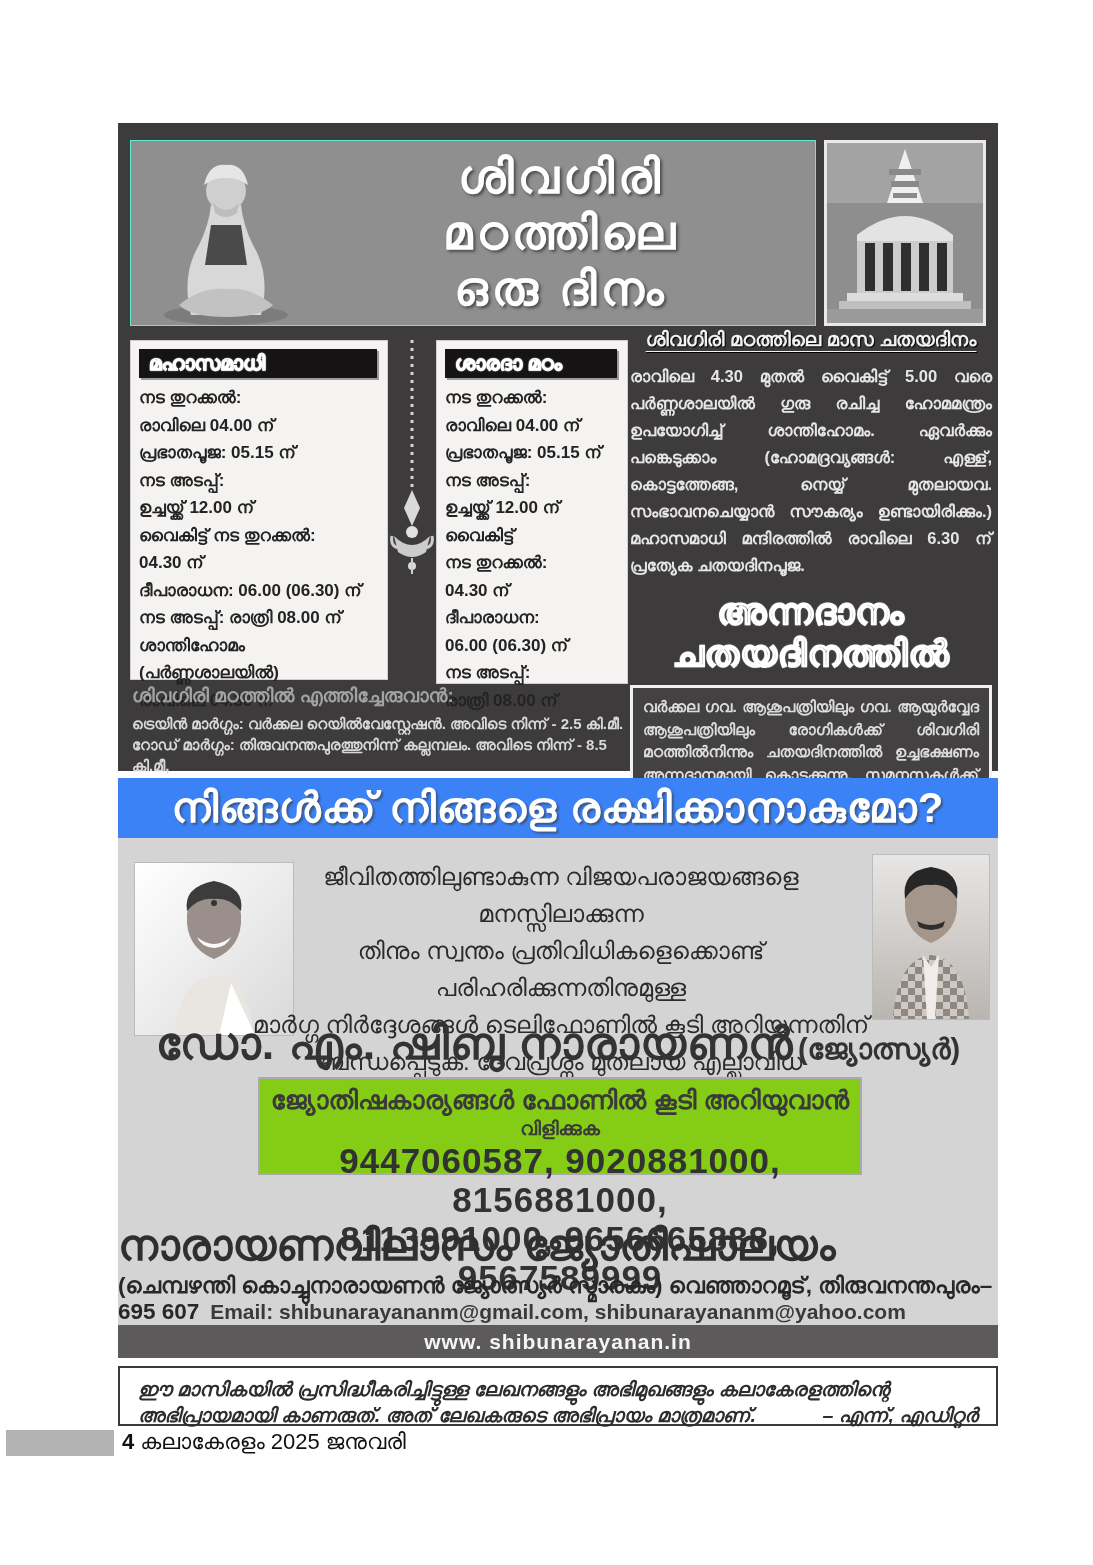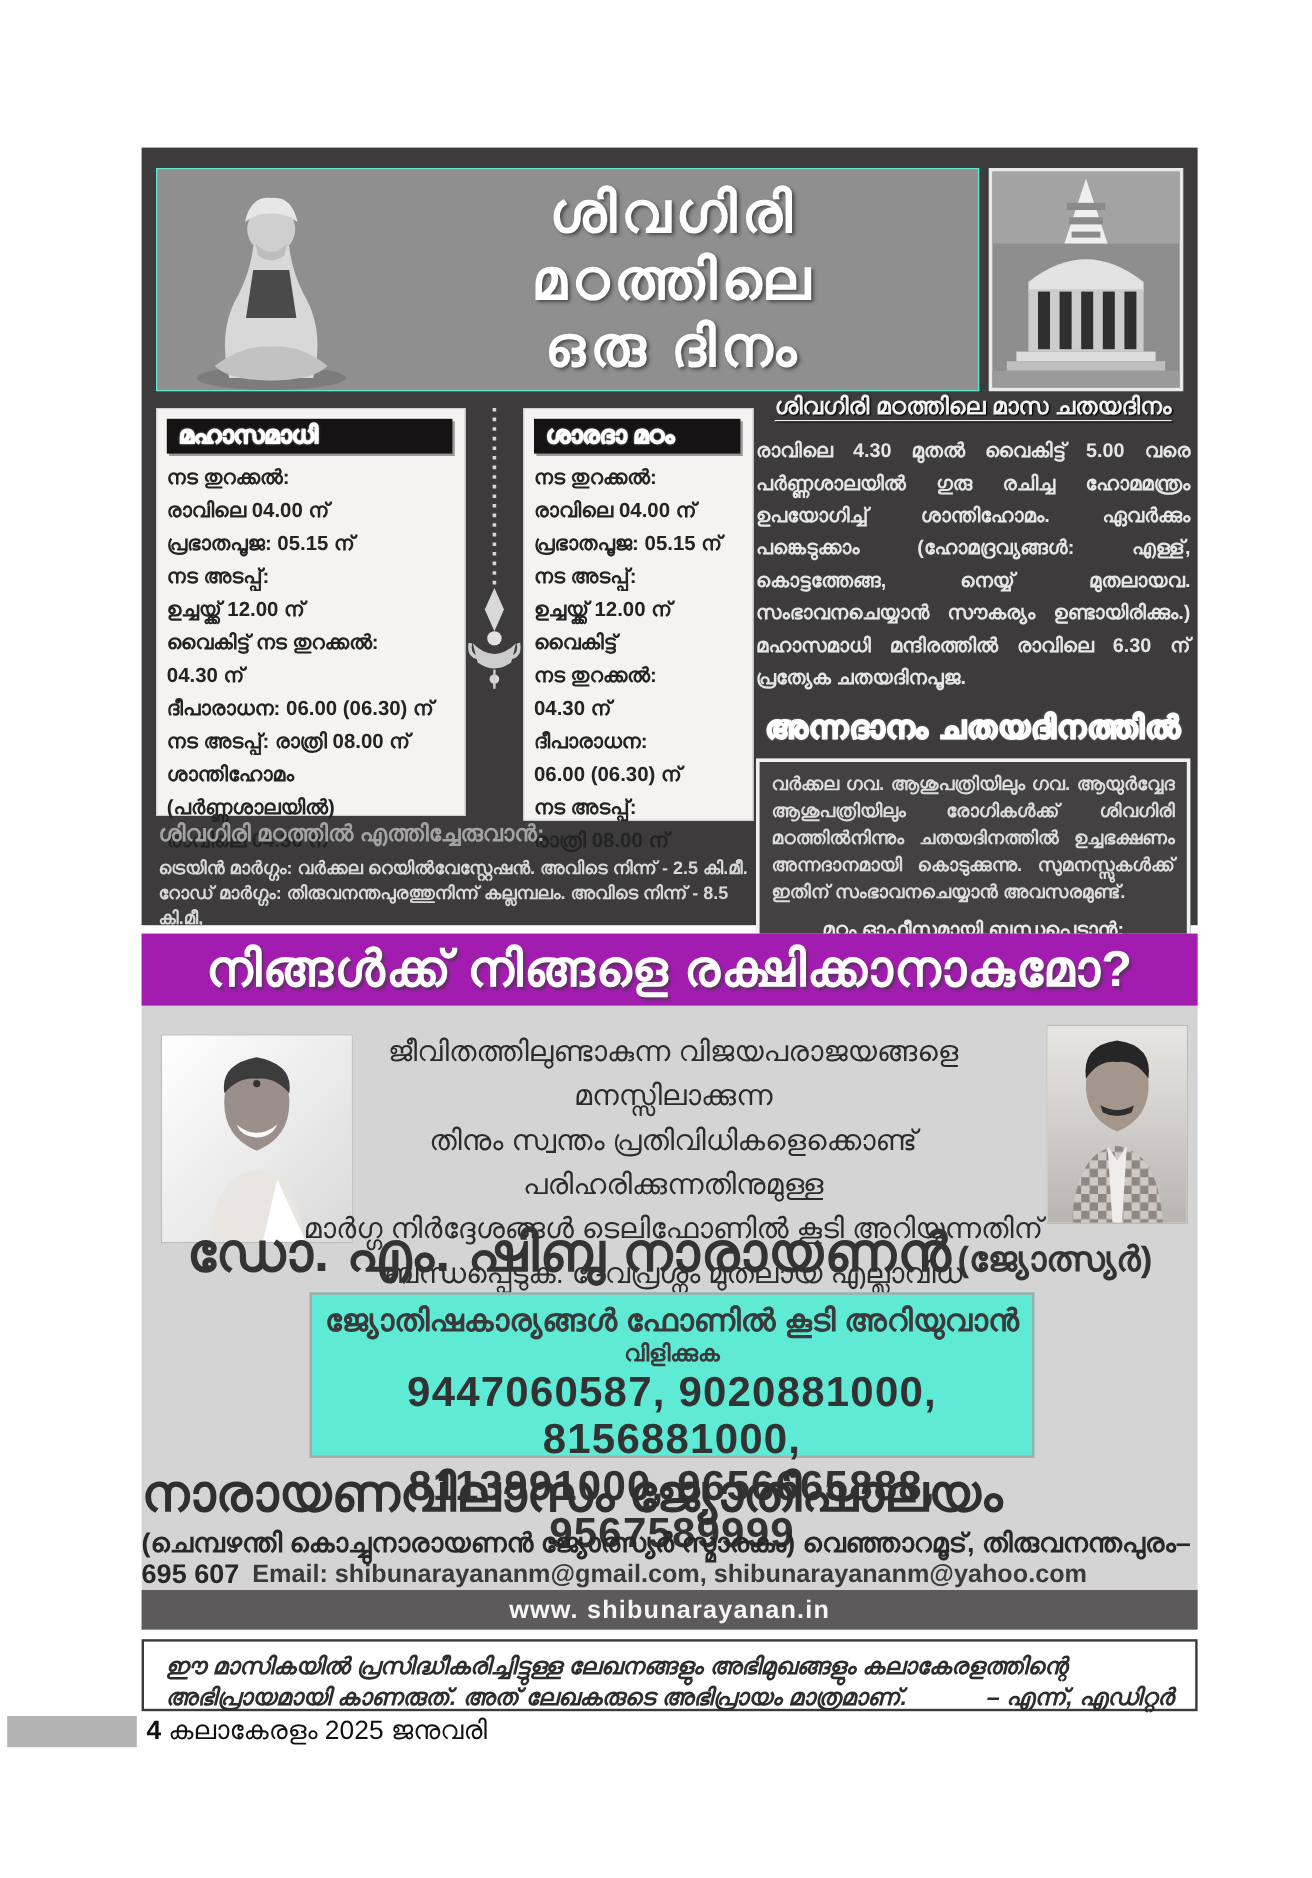--- a/index.html
+++ b/index.html
@@ -28,40 +28,40 @@
 
   
   .directions{position:absolute;left:14px;top:560px;width:500px;color:#dedede;}
   .dir-head{font-weight:bold;font-size:19px;line-height:26px;color:#a3a3a3;margin-bottom:4px;}
   .dir-line{font-weight:bold;font-size:15px;line-height:21px;color:#d8d8d8;}
 
   
   .right-col{position:absolute;left:512px;top:205px;width:362px;}
   .chathaya-head{text-align:center;color:#f2f2f2;font-weight:bold;font-size:19.5px;text-decoration:underline;text-underline-offset:5px;margin-bottom:12px;text-shadow:1px 1px 1px #000;}
   .chathaya-body{color:#e6e6e6;font-weight:bold;font-size:16.5px;line-height:27px;text-align:justify;}
-  .annadanam-head{margin-top:12px;text-align:center;font-weight:bold;font-size:26px;letter-spacing:1px;color:#3d3b3c;-webkit-text-stroke:1.6px #ffffff;text-shadow:0 0 2px #fff;}
+  .annadanam-head{margin-top:12px;text-align:center;font-weight:bold;font-size:36px;letter-spacing:1px;color:#3d3b3c;-webkit-text-stroke:1.6px #ffffff;text-shadow:0 0 2px #fff;}
   .contact-box{margin-top:10px;border:3px solid #f0f0f0;padding:8px 10px;background:#434142;}
   .contact-body{color:#dcdcdc;font-weight:bold;font-size:15.5px;line-height:22.5px;text-align:justify;}
   .contact-center{text-align:center;color:#e9e9e9;font-weight:bold;font-size:16.5px;line-height:27px;margin-top:6px;}
   .contact-center .mono{letter-spacing:1px;}
 
   
   .ad-panel{position:absolute;left:118px;top:778px;width:880px;height:580px;background:#d4d4d4;}
-  .ad-banner{position:absolute;left:0;top:0;width:100%;height:60px;background:#a21caf;display:flex;align-items:center;justify-content:center;}
+  .ad-banner{position:absolute;left:0;top:0;width:100%;height:60px;background:#3b82f6;display:flex;align-items:center;justify-content:center;}
   .ad-banner-text{color:#ffffff;font-weight:bold;font-size:42px;letter-spacing:1px;text-shadow:2px 2px 2px rgba(60,60,60,.6);}
   .portrait{position:absolute;background:#efefef;border:1px solid #bbb;}
   .portrait svg{display:block;width:100%;height:100%;}
   .portrait.left{left:16px;top:84px;width:158px;height:172px;}
   .portrait.right{left:754px;top:76px;width:116px;height:164px;}
   .ad-intro{position:absolute;left:120px;top:80px;width:646px;text-align:center;}
   .ad-intro-line{color:#2b2b2b;font-weight:normal;font-size:24px;line-height:37px;}
   .ad-name{position:absolute;left:0;top:240px;width:100%;text-align:center;color:#333;}
   .ad-name .big{font-weight:bold;font-size:45px;letter-spacing:1px;}
   .ad-name .small{font-weight:bold;font-size:29px;}
-  .phone-box{position:absolute;left:140px;top:299px;width:604px;height:138px;background:#5eead4;border:2px solid #aaa;box-sizing:border-box;text-align:center;padding-top:4px;}
+  .phone-box{position:absolute;left:140px;top:299px;width:604px;height:98px;background:#84cc16;border:2px solid #aaa;box-sizing:border-box;text-align:center;padding-top:4px;}
   .pb-l1{color:#3a3a3a;font-weight:bold;font-size:26px;line-height:34px;}
   .pb-l2{color:#3a3a3a;font-weight:bold;font-size:19px;line-height:24px;}
   .pb-nums{color:#323232;font-weight:bold;font-size:35px;line-height:39px;letter-spacing:1px;}
   .ad-office{position:absolute;left:0;top:443px;width:100%;color:#2f2f2f;font-weight:bold;font-size:43px;}
   .ad-address{position:absolute;left:0;top:495px;width:100%;text-align:left;color:#272727;font-weight:bold;font-size:22.5px;}
   .ad-email{position:absolute;left:0;top:522px;width:100%;text-align:center;color:#3a3a3a;font-weight:bold;font-size:21px;}
   .ad-web{position:absolute;left:0;top:547px;width:100%;height:33px;background:#5c5a5a;display:flex;align-items:center;justify-content:center;color:#f5f5f5;font-weight:bold;font-size:21px;letter-spacing:1px;}
 
   
   .disclaimer{position:absolute;left:118px;top:1366px;width:880px;height:60px;border:2px solid #3a3a3a;box-sizing:border-box;background:#fff;padding:8px 18px;font-style:italic;color:#2d2d2d;font-weight:bold;font-size:19.5px;line-height:26px;}

